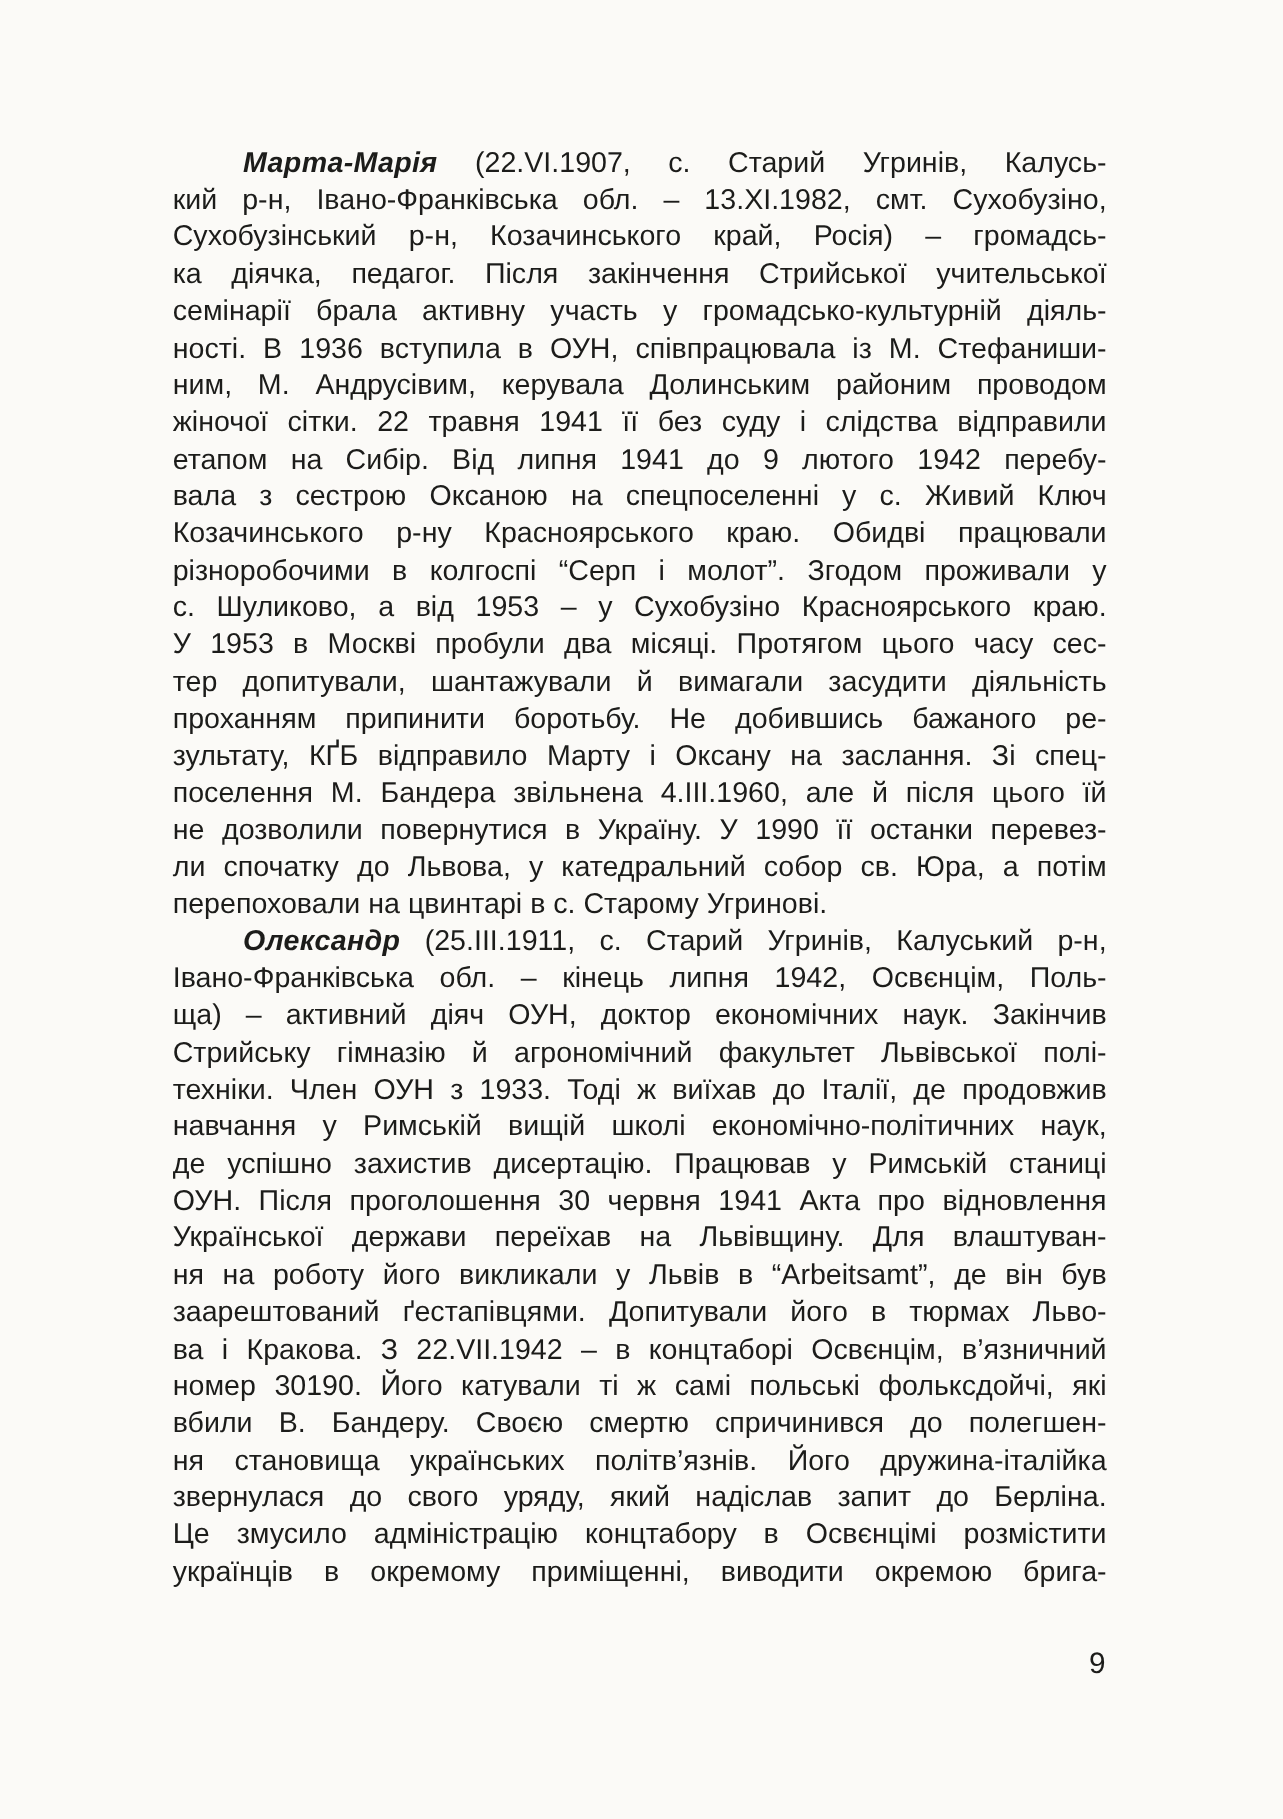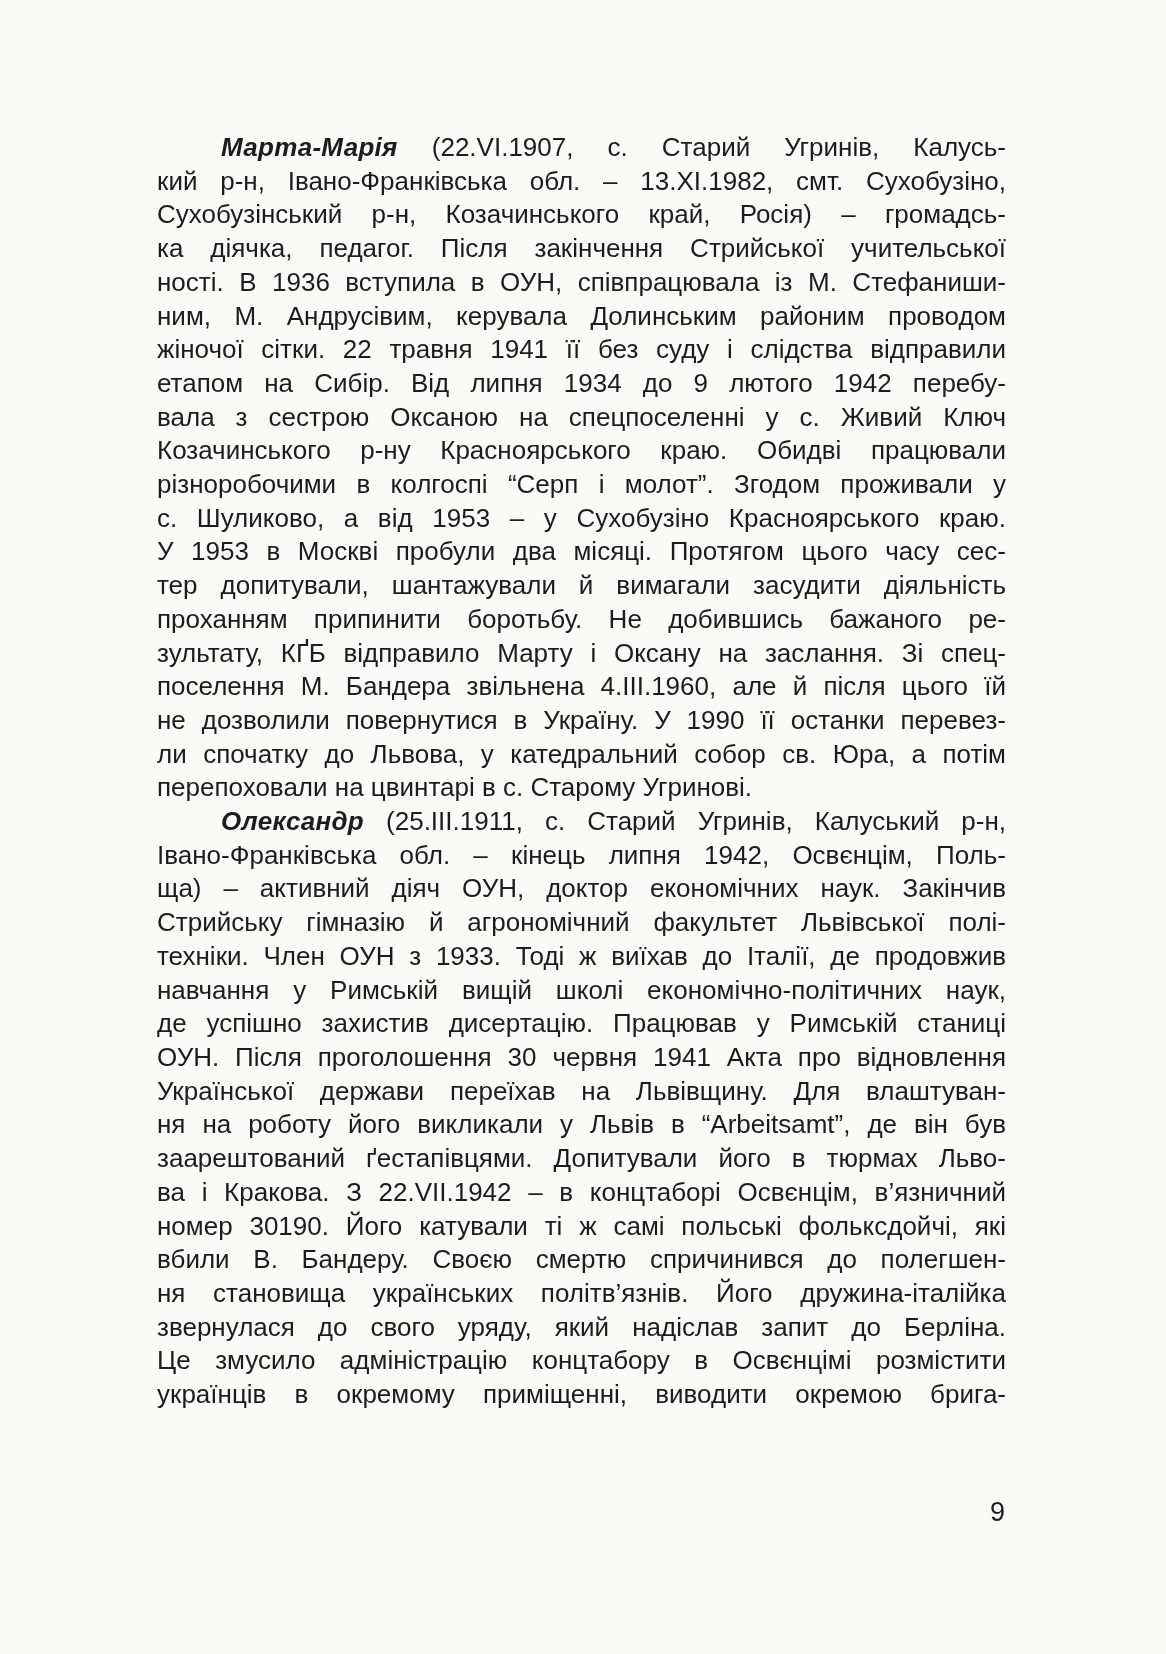--- a/index.html
+++ b/index.html
@@ -53,24 +53,25 @@
 </style>
 </head>
 <body>
 
 <div class="page">
   <main class="text-block">
       <div class="line just first"><span class="lead">Марта-Марія</span> (22.VI.1907, с. Старий Угринів, Калусь-</div>
       <div class="line just">кий р-н, Івано-Франківська обл. – 13.XI.1982, смт. Сухобузіно,</div>
       <div class="line just">Сухобузінський р-н, Козачинського край, Росія) – громадсь-</div>
       <div class="line just">ка діячка, педагог. Після закінчення Стрийської учительської</div>
+      <div class="line just">семінарії брала активну участь у громадсько-культурній діяль-</div>
       <div class="line just">ності. В 1936 вступила в ОУН, співпрацювала із М. Стефаниши-</div>
       <div class="line just">ним, М. Андрусівим, керувала Долинським районим проводом</div>
       <div class="line just">жіночої сітки. 22 травня 1941 її без суду і слідства відправили</div>
-      <div class="line just">етапом на Сибір. Від липня 1934 до 9 лютого 1942 перебу-</div>
+      <div class="line just">етапом на Сибір. Від липня 1941 до 9 лютого 1942 перебу-</div>
       <div class="line just">вала з сестрою Оксаною на спецпоселенні у с. Живий Ключ</div>
       <div class="line just">Козачинського р-ну Красноярського краю. Обидві працювали</div>
       <div class="line just">різноробочими в колгоспі “Серп і молот”. Згодом проживали у</div>
       <div class="line just">с. Шуликово, а від 1953 – у Сухобузіно Красноярського краю.</div>
       <div class="line just">У 1953 в Москві пробули два місяці. Протягом цього часу сес-</div>
       <div class="line just">тер допитували, шантажували й вимагали засудити діяльність</div>
       <div class="line just">проханням припинити боротьбу. Не добившись бажаного ре-</div>
       <div class="line just">зультату, КҐБ відправило Марту і Оксану на заслання. Зі спец-</div>
       <div class="line just">поселення М. Бандера звільнена 4.III.1960, але й після цього їй</div>
       <div class="line just">не дозволили повернутися в Україну. У 1990 її останки перевез-</div>

